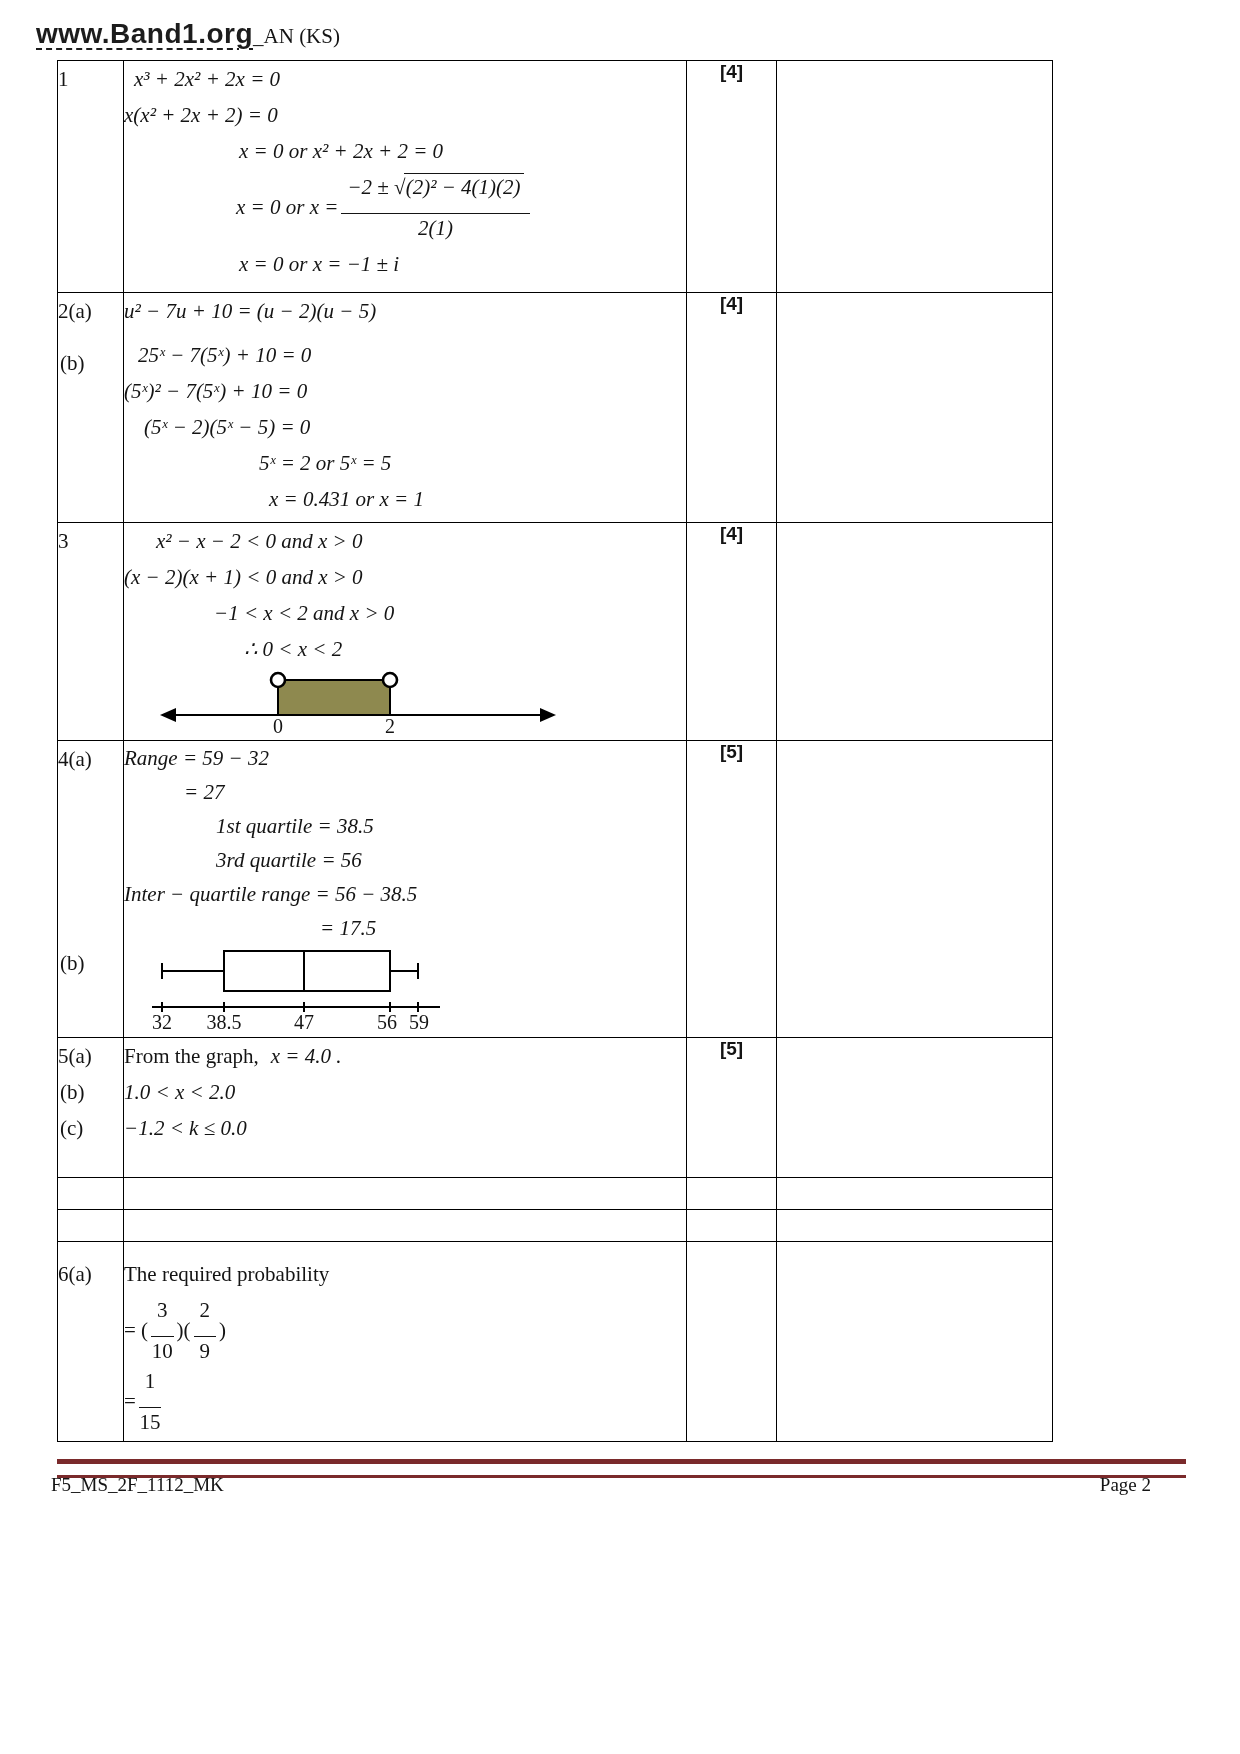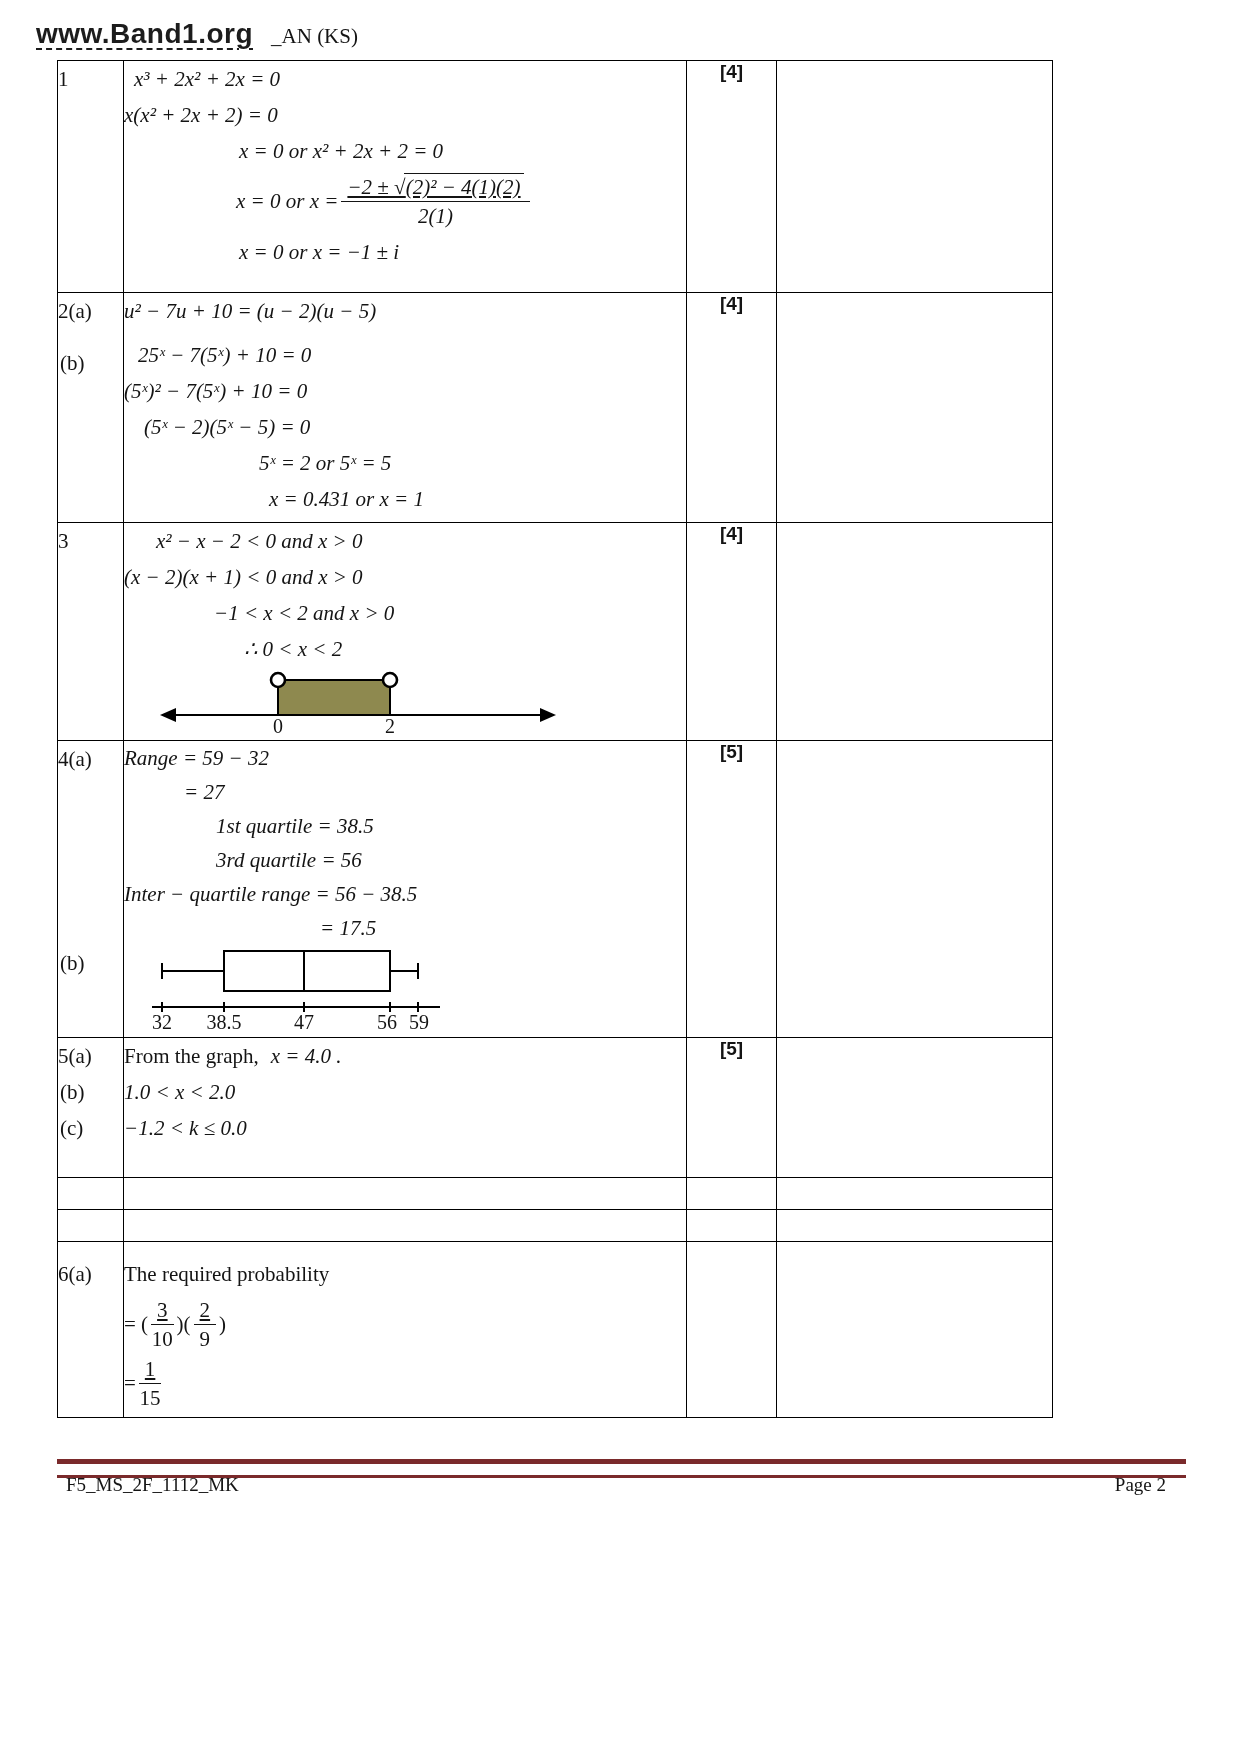--- a/index.html
+++ b/index.html
@@ -1,54 +1,54 @@
 <!DOCTYPE html>
 <html><head>
 <meta charset="utf-8">
 <style>
   html,body{margin:0;padding:0;background:#ffffff;}
   .page{position:relative;width:1240px;height:1754px;background:#fff;
         font-family:"Liberation Serif",serif;color:#141414;overflow:hidden;}
 
   
-  .hdr{position:absolute;left:36px;top:18px;display:flex;align-items:baseline;gap:18px;}
+  .hdr{position:absolute;left:36px;top:18px;display:flex;align-items:baseline;}
   .brand{font-family:"Liberation Sans",sans-serif;font-size:28px;font-weight:600;color:#1c1c1c;
          letter-spacing:.5px;text-decoration:underline;text-decoration-style:dashed;
          text-decoration-thickness:2px;text-underline-offset:5px;}
   .suffix{font-size:21px;color:#141414;}
 
   
   table.ms{position:absolute;left:57px;top:60px;width:995px;border-collapse:collapse;table-layout:fixed;}
   .ms th,.ms td{border:1.8px solid #000;vertical-align:top;padding:0;}
   .ms th{height:38px;font-weight:normal;font-size:21px;vertical-align:middle;text-align:center;}
   .qno{font-size:21px;padding:4px 0 0 10px;line-height:36px;}
   .sol{padding:4px 0 0 14px;}
   .m{font-style:italic;font-size:21px;line-height:36px;white-space:nowrap;}
   .tight{line-height:34px;}
   .rm{font-style:normal;margin-top:16px;}
   .mk{vertical-align:bottom;text-align:center;}
   .marks{font-family:"Liberation Sans",sans-serif;font-weight:700;font-size:19px;padding-bottom:10px;}
 
   
   .fl{display:flex;align-items:center;margin:6px 0;line-height:1.2;}
   .frac{display:inline-block;text-align:center;line-height:1.15;margin:0 3px;}
-  .frac .num{display:block;border-bottom:1.7px solid #151515;padding:0 6px 2px;text-decoration:underline;}
+  .frac .num{display:block;border-bottom:1.7px solid #151515;padding:0 6px 14px;}
   .frac .den{display:block;padding-top:2px;}
   .rad{border-top:1.7px solid #151515;padding:1px 3px 0 2px;margin-left:-2px;}
 
   
   .nl{display:block;margin:4px 0 0 34px;}
   .bp{display:block;margin:0 0 0 26px;}
   .dlabel{font-size:20px;font-style:normal;font-family:"Liberation Serif",serif;fill:#141414;}
   svg line,svg rect{shape-rendering:crispEdges;}
 
   
   .rule{position:absolute;left:57px;top:1459px;width:1129px;height:11px;
         border-top:5px solid #7a2a2b;border-bottom:3px solid #7a2a2b;}
-  .pfoot{position:absolute;left:66px;top:1474px;width:1100px;display:flex;
+  .pfoot{position:absolute;left:51px;top:1474px;width:1100px;display:flex;
          justify-content:space-between;font-size:19px;}
 </style>
 </head>
 <body>
 
 <div class="page">
 
   <div class="hdr">
     <span class="brand">www.Band1.org</span>
     <span class="suffix">_AN (KS)</span>

